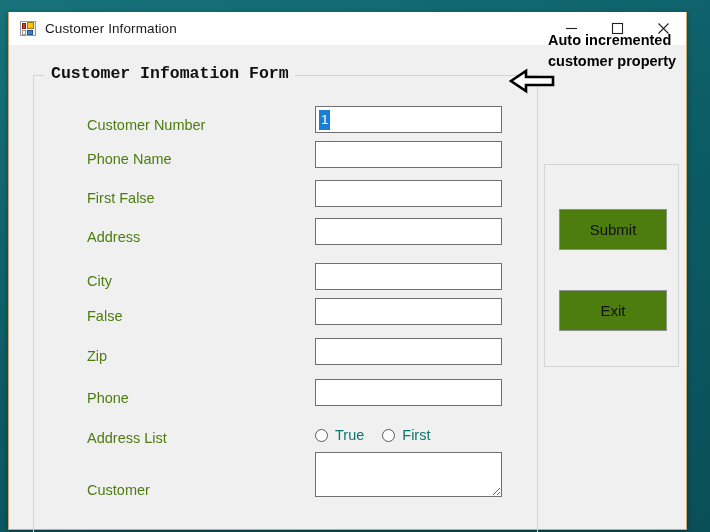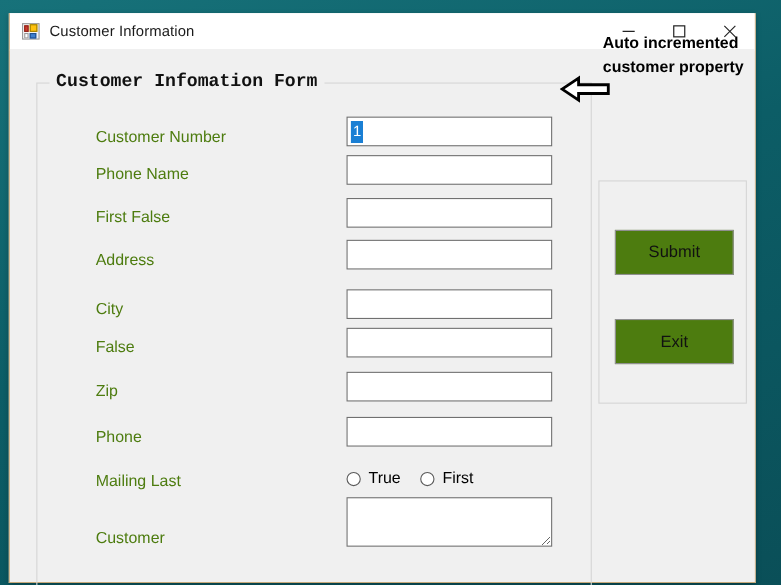--- a/index.html
+++ b/index.html
@@ -191,21 +191,21 @@
     width: 13px;
     height: 13px;
     border-radius: 50%;
     border: 1px solid #5a5a5a;
     background: #ffffff;
     box-sizing: border-box;
     flex: 0 0 auto;
   }
   .radio-label {
     font-size: 14.5px;
-    color: #000000;
+    color: #0f766e;
   }
 
   
   .form-button {
     position: absolute;
     left: 14px;
     width: 108px;
     height: 41px;
     background: #4d7c0f;
     border: 1px solid #8f8f8f;
@@ -288,21 +288,21 @@
     </div>
 
     <div class="field-label" style="top:72px">Customer Number</div>
     <div class="field-label" style="top:106px">Phone Name</div>
     <div class="field-label" style="top:145px">First False</div>
     <div class="field-label" style="top:184px">Address</div>
     <div class="field-label" style="top:228px">City</div>
     <div class="field-label" style="top:263px">False</div>
     <div class="field-label" style="top:303px">Zip</div>
     <div class="field-label" style="top:345px">Phone</div>
-    <div class="field-label" style="top:385px">Mailing Last</div>
+    <div class="field-label" style="top:385px">Address List</div>
     <div class="field-label" style="top:437px">Customer</div>
 
     <div id="tb-customer-number-wrap" style="top:61px">
       <span id="tb-customer-number-sel">1</span>
     </div>
 
     <input class="textbox" style="top: 96px;" placeholder="">
     <input class="textbox" style="top: 135px;" placeholder="">
     <input class="textbox" style="top: 173px;" placeholder="">
     <input class="textbox" style="top: 218px;" placeholder="">

